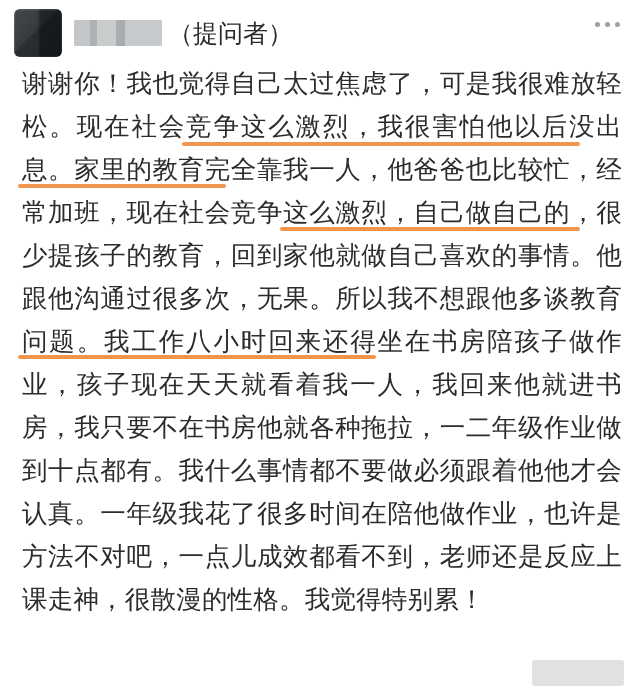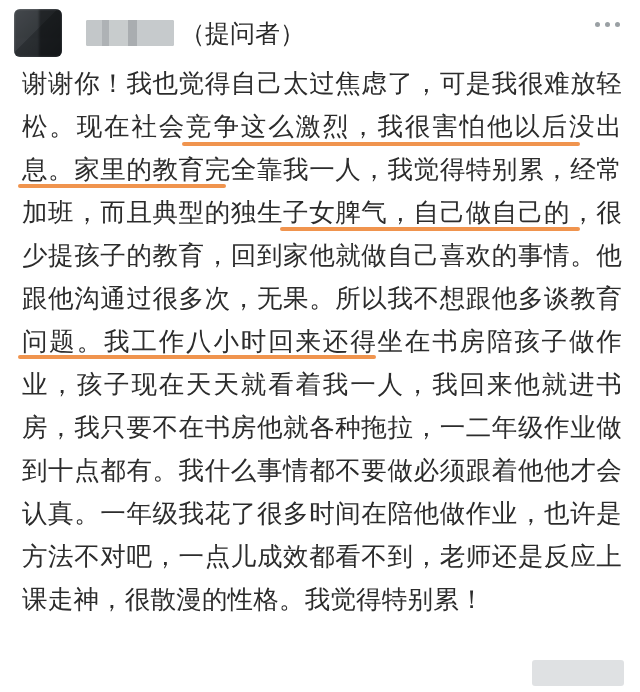--- a/index.html
+++ b/index.html
@@ -43,21 +43,21 @@
     position: absolute;
     left: 0; top: 0;
     width: 100%; height: 100%;
     background:
       linear-gradient(90deg, rgba(120,124,128,.9) 0 52%, rgba(64,68,72,.9) 52% 100%),
       linear-gradient(0deg, rgba(150,154,158,.55) 0 40%, rgba(90,94,98,.6) 40% 100%);
     mix-blend-mode: multiply;
     filter: blur(1px);
   }
   .username-block {
-    margin-left: 24px;
+    margin-left: 12px;
     display: flex;
     align-items: center;
     justify-content: space-between;
   }
   .username-redacted {
     display: inline-block;
     width: 88px;
     height: 26px;
     background: #b9bdbf;
     border-radius: 2px;
@@ -142,21 +142,21 @@
       <span class="user-tag">（提问者）</span>
     </div>
     <div class="more-dots">
       <i></i>
         <i></i>
         <i></i>
     </div>
   </div>
 
   <div class="post-body">
-    <p class="post-text">谢谢你！我也觉得自己太过焦虑了，可是我很难放轻松。现在社会竞争这么激烈，我很害怕他以后没出息。家里的教育完全靠我一人，我觉得特别累，经常加班，而且典型的独生子女脾气，自己做自己的，很少提孩子的教育，回到家他就做自己喜欢的事情。他跟他沟通过很多次，无果。所以我不想跟他多谈教育问题。我工作八小时回来还得坐在书房陪孩子做作业，孩子现在天天就看着我一人，我回来他就进书房，我只要不在书房他就各种拖拉，一二年级作业做到十点都有。我什么事情都不要做必须跟着他他才会认真。一年级我花了很多时间在陪他做作业，也许是方法不对吧，一点儿成效都看不到，老师还是反应上课走神，很散漫的性格。我觉得特别累！</p>
+    <p class="post-text">谢谢你！我也觉得自己太过焦虑了，可是我很难放轻松。现在社会竞争这么激烈，我很害怕他以后没出息。家里的教育完全靠我一人，他爸爸也比较忙，经常加班，现在社会竞争这么激烈，自己做自己的，很少提孩子的教育，回到家他就做自己喜欢的事情。他跟他沟通过很多次，无果。所以我不想跟他多谈教育问题。我工作八小时回来还得坐在书房陪孩子做作业，孩子现在天天就看着我一人，我回来他就进书房，我只要不在书房他就各种拖拉，一二年级作业做到十点都有。我什么事情都不要做必须跟着他他才会认真。一年级我花了很多时间在陪他做作业，也许是方法不对吧，一点儿成效都看不到，老师还是反应上课走神，很散漫的性格。我觉得特别累！</p>
 
     <span class="hl" style="left:182px; top:80px;  width:398px;"></span>
     <span class="hl" style="left:18px;  top:122px; width:208px;"></span>
     <span class="hl" style="left:280px; top:165px; width:300px;"></span>
     <span class="hl" style="left:18px;  top:293px; width:358px;"></span>
   </div>
 
   <div class="watermark"></div>
 </div>
 

